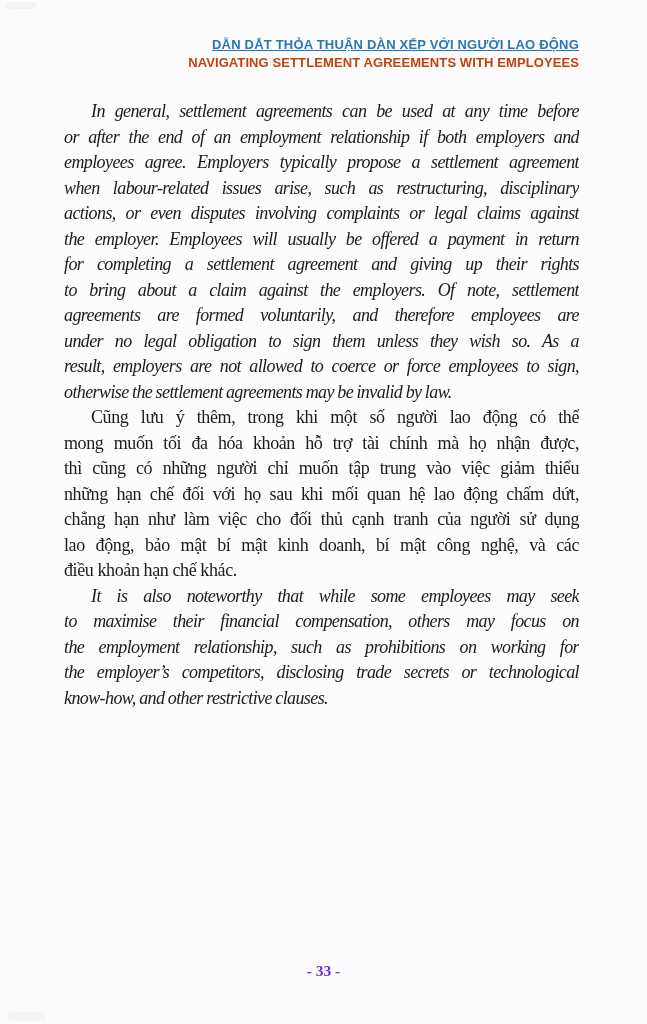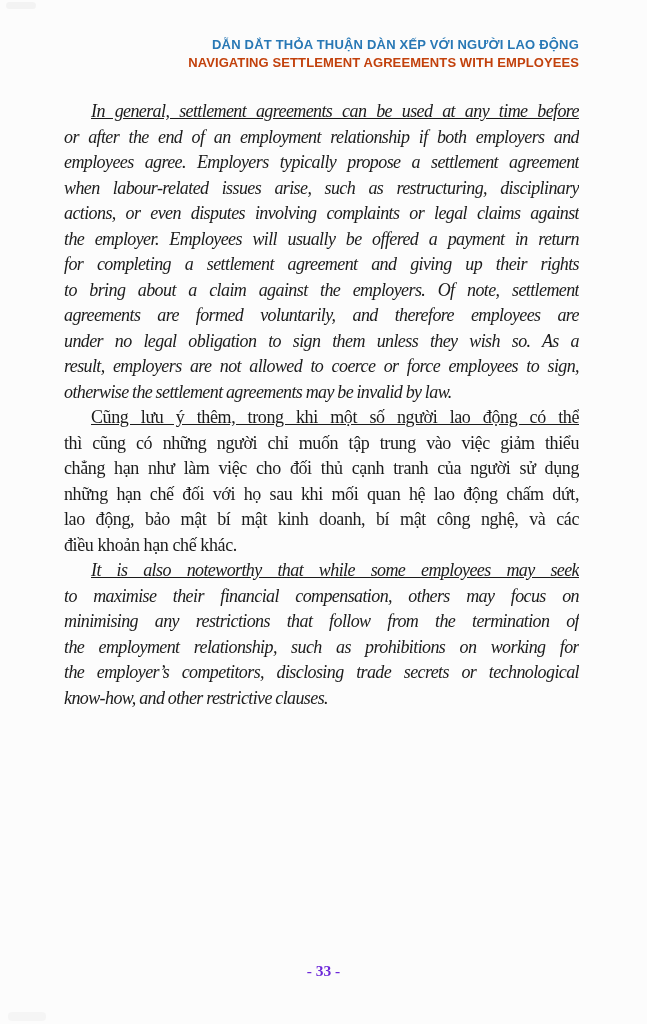--- a/index.html
+++ b/index.html
@@ -53,21 +53,21 @@
     font-size: 18px;
   }
   .para + .para { }
   .line {
     height: 25.5px;
     line-height: 25.5px;
     overflow: hidden;
     text-align: justify;
     text-align-last: justify;
   }
-  .line.first { text-indent: 27px; text-decoration: underline; }
+  .line.first { text-indent: 27px; }
   .line.last { text-align-last: left; }
   .para.italic .line {
     font-style: italic;
     letter-spacing: -0.6px;
     word-spacing: -0.5px;
   }
   .para.regular .line {
     letter-spacing: -0.4px;
   }
 
@@ -82,51 +82,51 @@
     color: #6d28d9;
   }
 </style>
 </head>
 <body>
 
 <div class="page">
   <div class="smudge smudge-top"></div>
 
   <div class="header">
-    <div class="h-vi" style="color: rgb(40, 120, 181);">DẪN DẮT THỎA THUẬN DÀN XẾP VỚI NGƯỜI LAO ĐỘNG</div>
+    <div class="h-vi" style="color: rgb(40, 120, 181); text-decoration: underline;">DẪN DẮT THỎA THUẬN DÀN XẾP VỚI NGƯỜI LAO ĐỘNG</div>
     <div class="h-en">NAVIGATING SETTLEMENT AGREEMENTS WITH EMPLOYEES</div>
   </div>
 
   <div class="body">
       <div class="para italic">
         <div class="line first">In general, settlement agreements can be used at any time before</div>
         <div class="line">or after the end of an employment relationship if both employers and</div>
         <div class="line">employees agree. Employers typically propose a settlement agreement</div>
         <div class="line">when labour-related issues arise, such as restructuring, disciplinary</div>
         <div class="line">actions, or even disputes involving complaints or legal claims against</div>
         <div class="line">the employer. Employees will usually be offered a payment in return</div>
         <div class="line">for completing a settlement agreement and giving up their rights</div>
         <div class="line">to bring about a claim against the employers. Of note, settlement</div>
         <div class="line">agreements are formed voluntarily, and therefore employees are</div>
         <div class="line">under no legal obligation to sign them unless they wish so. As a</div>
         <div class="line">result, employers are not allowed to coerce or force employees to sign,</div>
         <div class="line last">otherwise the settlement agreements may be invalid by law.</div>
       </div>
       <div class="para regular">
         <div class="line first">Cũng lưu ý thêm, trong khi một số người lao động có thể</div>
+        <div class="line">mong muốn tối đa hóa khoản hỗ trợ tài chính mà họ nhận được,</div>
         <div class="line">thì cũng có những người chỉ muốn tập trung vào việc giảm thiểu</div>
+        <div class="line">những hạn chế đối với họ sau khi mối quan hệ lao động chấm dứt,</div>
         <div class="line">chẳng hạn như làm việc cho đối thủ cạnh tranh của người sử dụng</div>
-        <div class="line">những hạn chế đối với họ sau khi mối quan hệ lao động chấm dứt,</div>
         <div class="line">lao động, bảo mật bí mật kinh doanh, bí mật công nghệ, và các</div>
         <div class="line last">điều khoản hạn chế khác.</div>
       </div>
       <div class="para italic">
         <div class="line first">It is also noteworthy that while some employees may seek</div>
         <div class="line">to maximise their financial compensation, others may focus on</div>
-        <div class="line">minimising any restrictions that follow from the termination of</div>
         <div class="line">the employment relationship, such as prohibitions on working for</div>
         <div class="line">the employer’s competitors, disclosing trade secrets or technological</div>
         <div class="line last">know-how, and other restrictive clauses.</div>
       </div>
     </div>
 
   <div class="footer">
     <span>- 33 -</span>
   </div>
 

